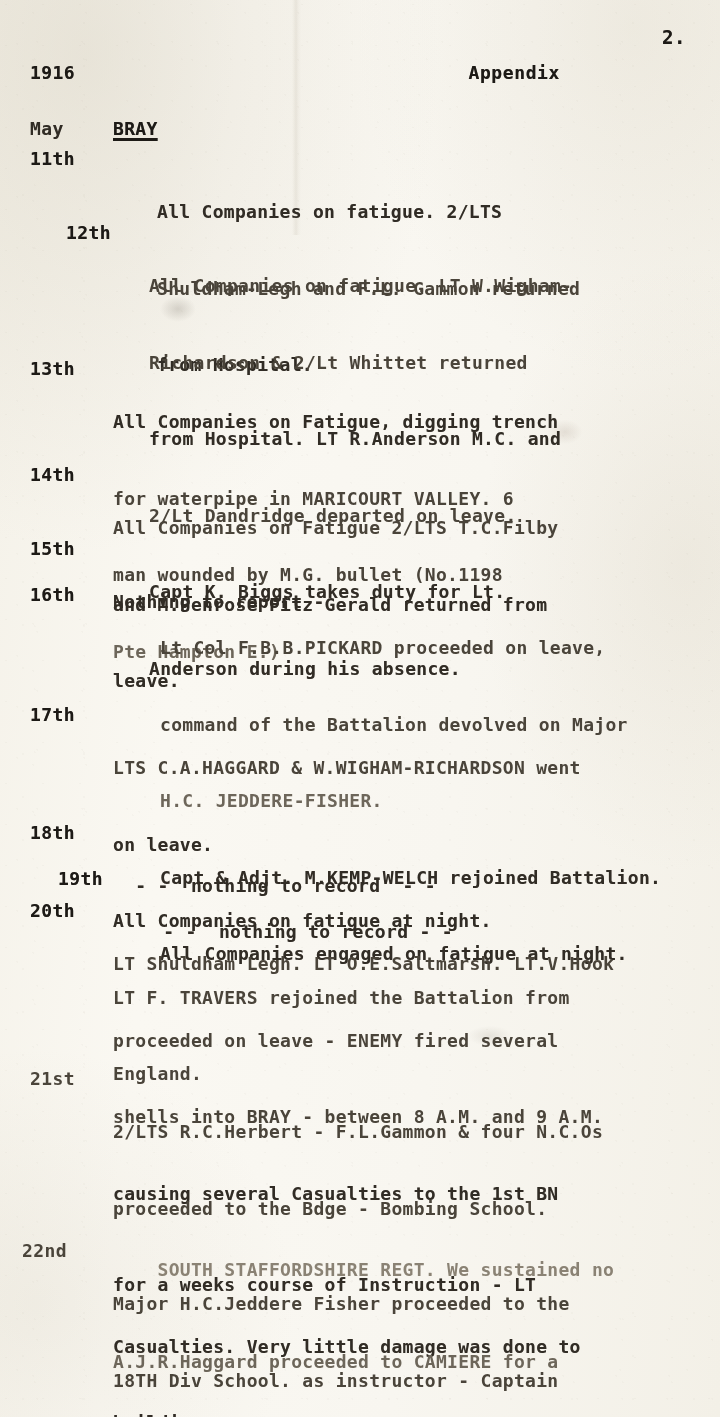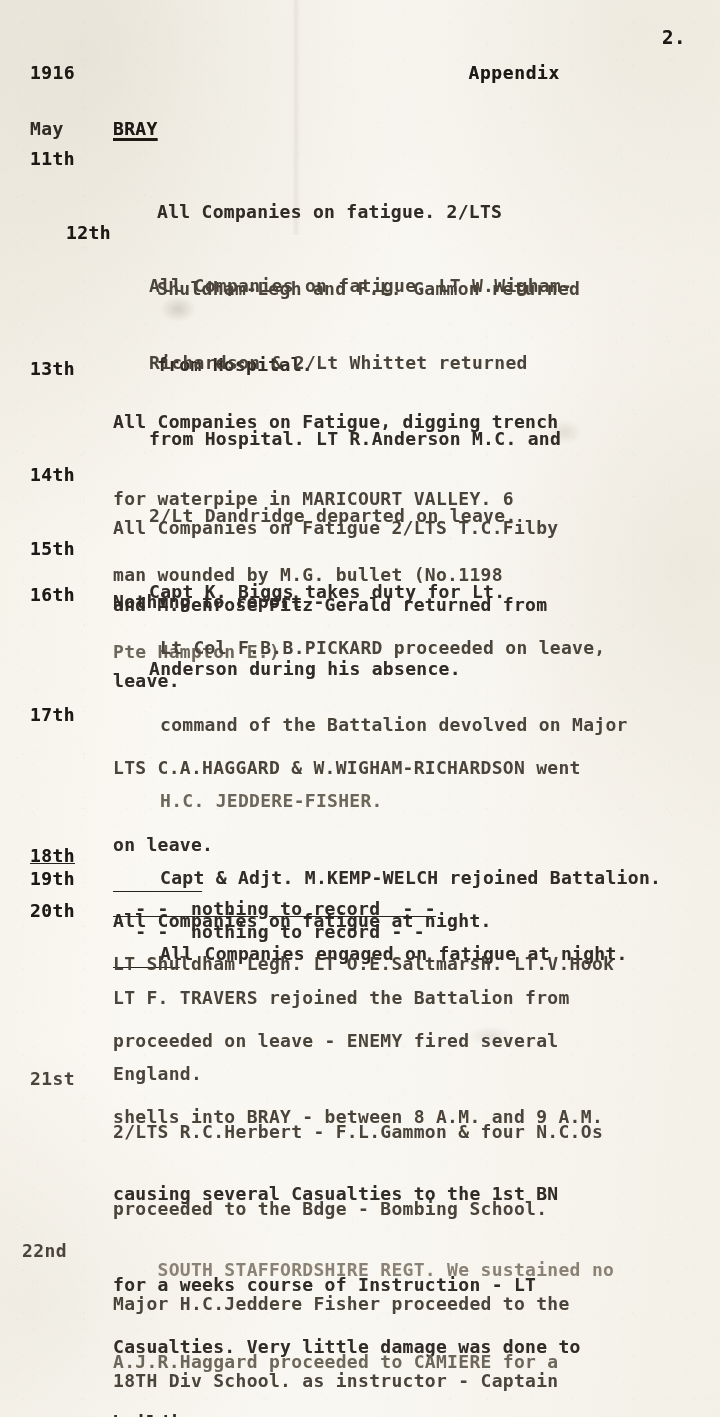--- a/index.html
+++ b/index.html
@@ -207,28 +207,28 @@
       <div class="date-col ink-dark">17th</div>
       <div class="body-col">
         <span class="ln ink-mid">LTS C.A.HAGGARD &amp; W.WIGHAM-RICHARDSON went</span>
         <span class="ln ink-norm">on leave.</span>
         <span class="ln ink-norm">All Companies on fatigue at night.</span>
         <span class="ln ink-mid">LT F. TRAVERS rejoined the Battalion from</span>
         <span class="ln ink-mid">England.</span>
       </div>
     </div>
 
-    <div class="row" style="top:845px;text-decoration:underline;">
+    <div class="row" style="top:822px;">
       <div class="date-col ink-dark">18th</div>
       <div class="body-col">
         <span class="ln ink-norm">  - -  nothing to record  - -</span>
       </div>
     </div>
 
-    <div class="row" style="top:868px;">
+    <div class="row" style="top:868px;padding-left:28px;">
       <div class="date-col ink-dark">19th</div>
       <div class="body-col">
         <span class="ln ink-norm">  - -  nothing to record - -</span>
       </div>
     </div>
 
     <div class="row" style="top:900px;">
       <div class="date-col ink-dark">20th</div>
       <div class="body-col">
         <span class="ln ink-mid">LT Shuldham Legh. LT O.E.Saltmarsh. LT.V.Hook</span>

